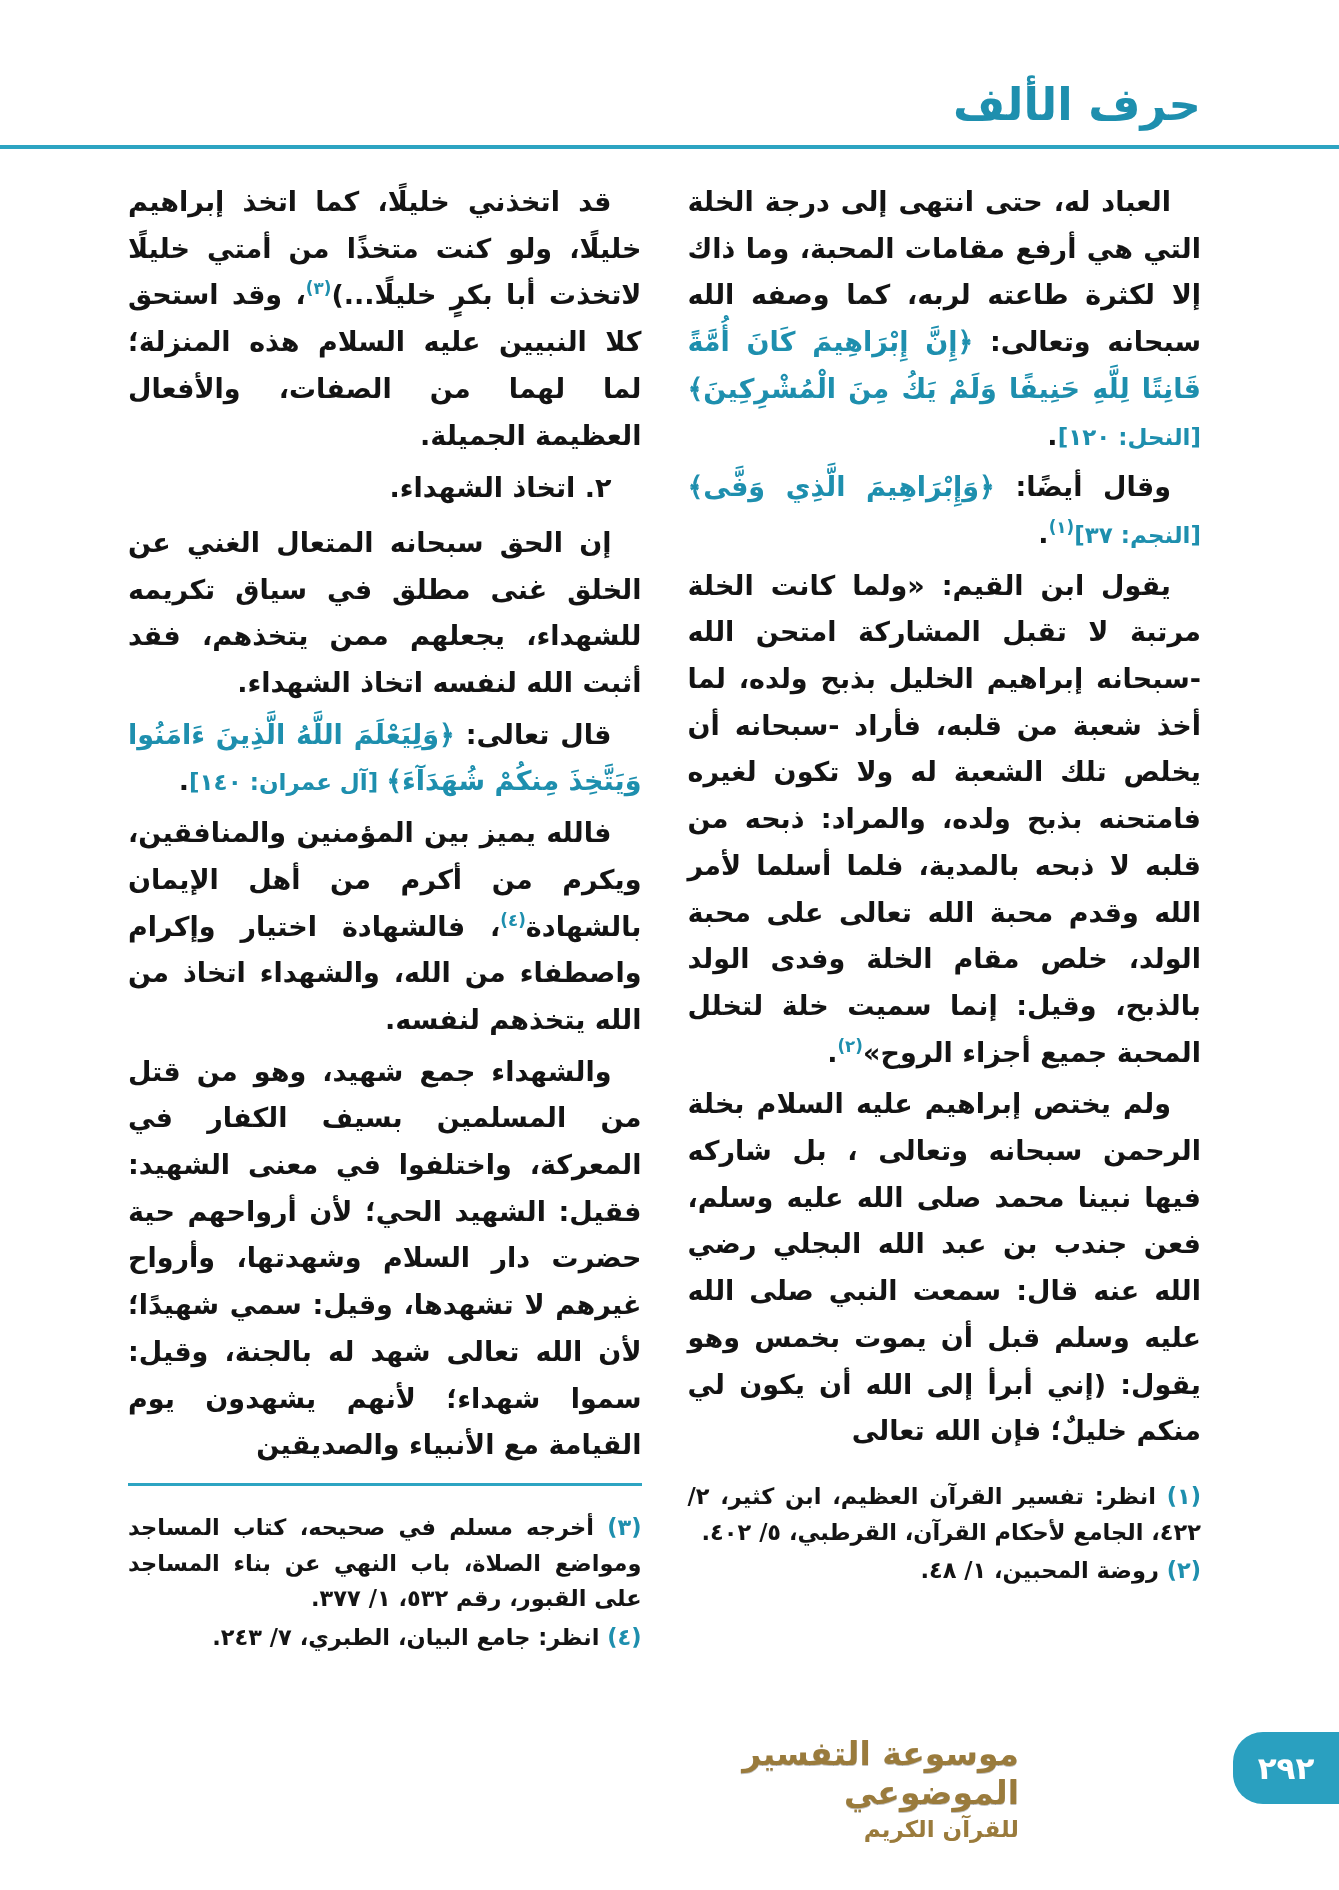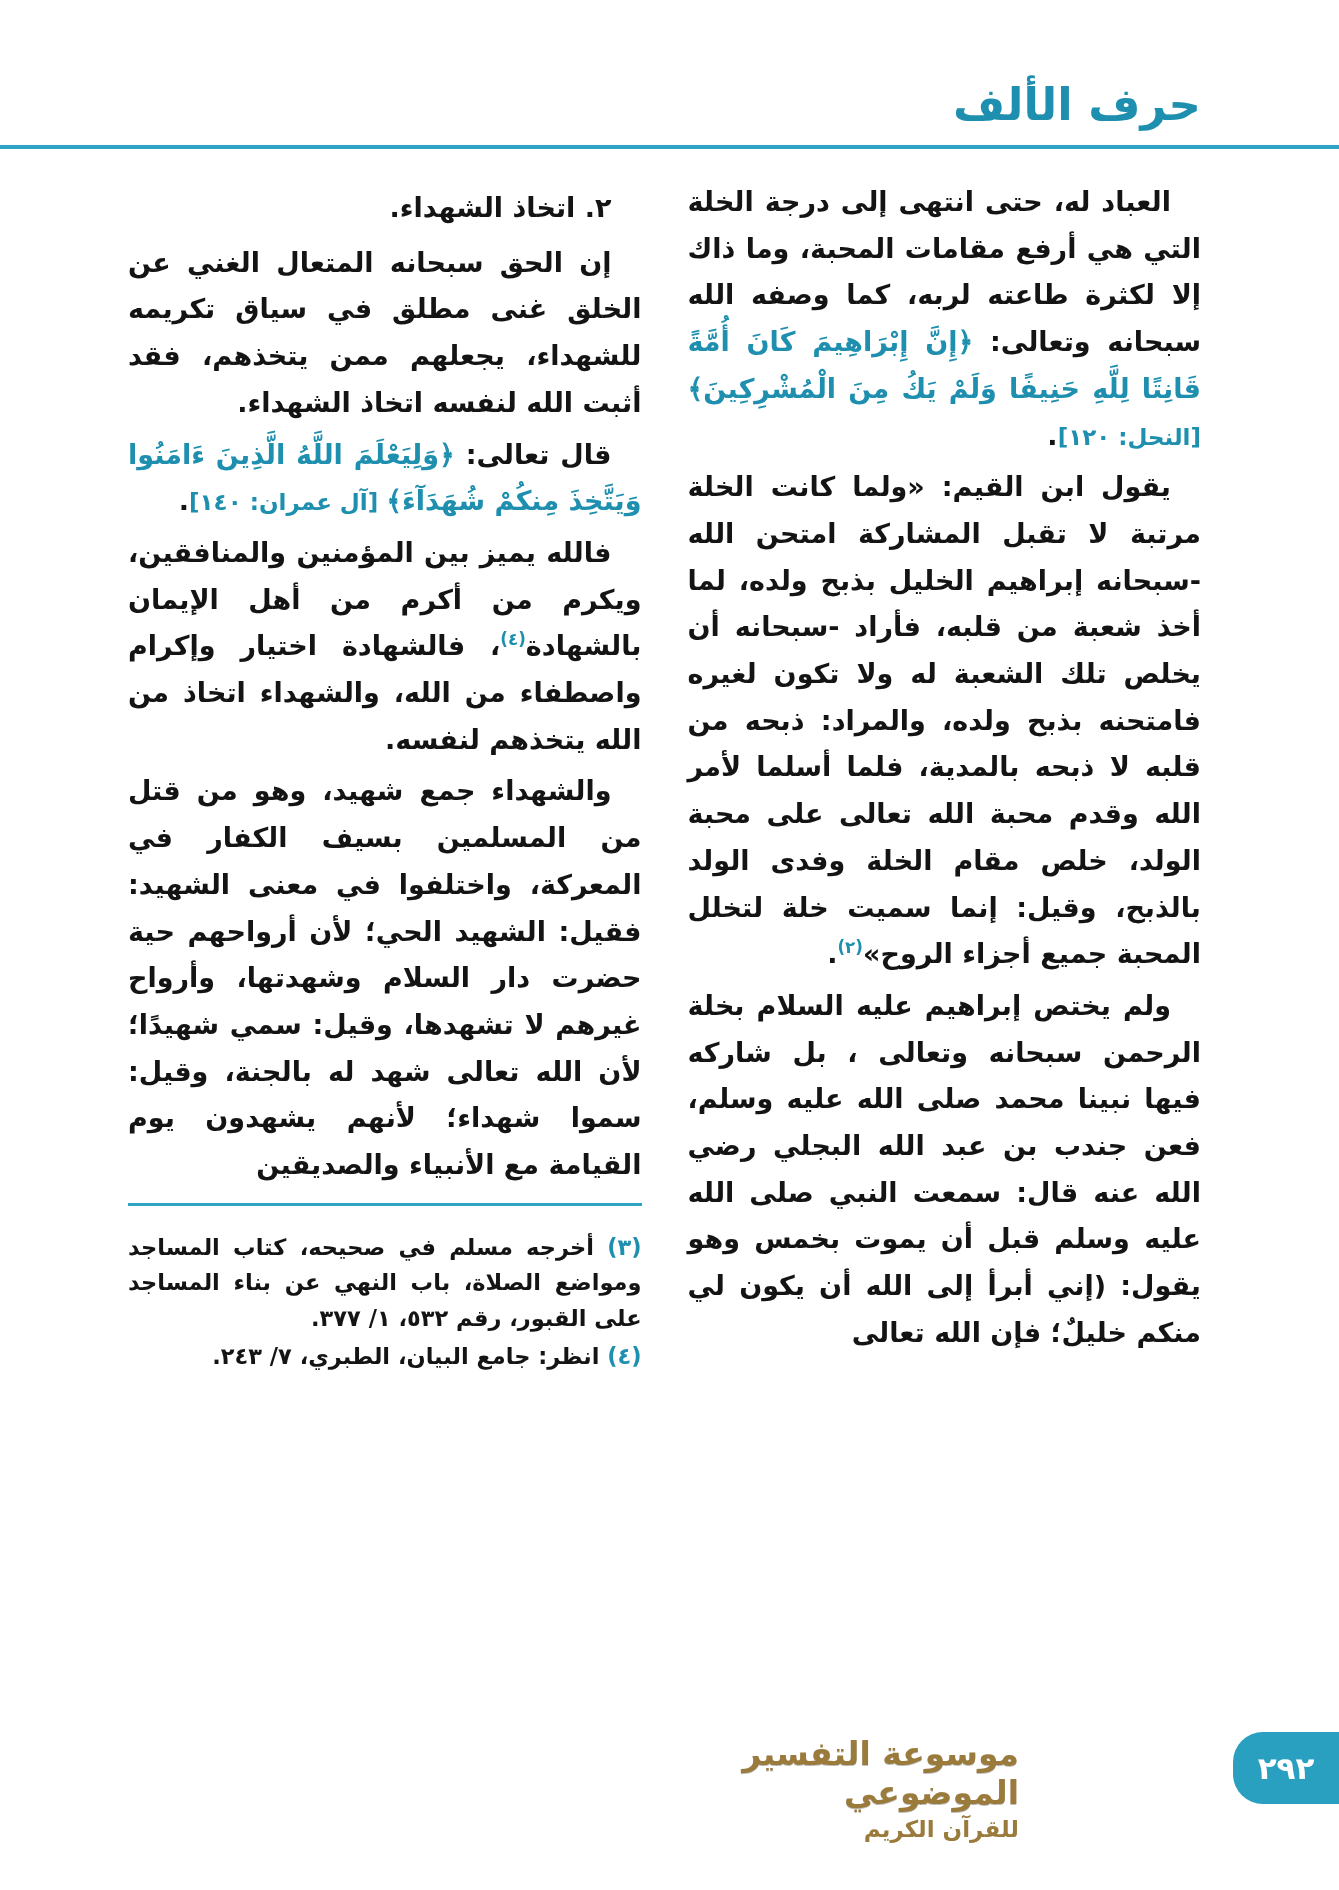--- a/index.html
+++ b/index.html
@@ -128,27 +128,33 @@
   <div class="header">
     <h1>حرف الألف</h1>
   </div>
   <div class="header-rule"></div>
 
   <div class="main">
 
     <div class="col">
       <div>
           <p class="para"><span class="seg-n">العباد له، حتى انتهى إلى درجة الخلة التي هي أرفع مقامات المحبة، وما ذاك إلا لكثرة طاعته لربه، كما وصفه الله سبحانه وتعالى: </span><span class="seg-q">﴿إِنَّ إِبْرَاهِيمَ كَانَ أُمَّةً قَانِتًا لِلَّهِ حَنِيفًا وَلَمْ يَكُ مِنَ الْمُشْرِكِينَ﴾</span><span class="seg-r"> [النحل: ١٢٠]</span><span class="seg-n">.</span></p>
+          <p class="para"><span class="seg-n">وقال أيضًا: </span><span class="seg-q">﴿وَإِبْرَاهِيمَ الَّذِي وَفَّى﴾</span><span class="seg-r"> [النجم: ٣٧]</span><span class="seg-f">(١)</span><span class="seg-n">.</span></p>
           <p class="para"><span class="seg-n">يقول ابن القيم: «ولما كانت الخلة مرتبة لا تقبل المشاركة امتحن الله -سبحانه إبراهيم الخليل بذبح ولده، لما أخذ شعبة من قلبه، فأراد -سبحانه أن يخلص تلك الشعبة له ولا تكون لغيره فامتحنه بذبح ولده، والمراد: ذبحه من قلبه لا ذبحه بالمدية، فلما أسلما لأمر الله وقدم محبة الله تعالى على محبة الولد، خلص مقام الخلة وفدى الولد بالذبح، وقيل: إنما سميت خلة لتخلل المحبة جميع أجزاء الروح»</span><span class="seg-f">(٢)</span><span class="seg-n">.</span></p>
           <p class="para"><span class="seg-n">ولم يختص إبراهيم عليه السلام بخلة الرحمن سبحانه وتعالى ، بل شاركه فيها نبينا محمد صلى الله عليه وسلم، فعن جندب بن عبد الله البجلي رضي الله عنه قال: سمعت النبي صلى الله عليه وسلم قبل أن يموت بخمس وهو يقول: (إني أبرأ إلى الله أن يكون لي منكم خليلٌ؛ فإن الله تعالى</span></p>
+        </div>
+      <div class="footnotes">
+          <p class="footnote"><span class="fn-num">(١) </span><span class="fn-text">انظر: تفسير القرآن العظيم، ابن كثير، ٢/ ٤٢٢، الجامع لأحكام القرآن، القرطبي، ٥/ ٤٠٢.</span></p>
+          <p class="footnote"><span class="fn-num">(٢) </span><span class="fn-text">روضة المحبين، ١/ ٤٨.</span></p>
         </div>
     </div>
 
     <div class="col">
       <div>
+          <p class="para"><span class="seg-n">قد اتخذني خليلًا، كما اتخذ إبراهيم خليلًا، ولو كنت متخذًا من أمتي خليلًا لاتخذت أبا بكرٍ خليلًا...)</span><span class="seg-f">(٣)</span><span class="seg-n">، وقد استحق كلا النبيين عليه السلام هذه المنزلة؛ لما لهما من الصفات، والأفعال العظيمة الجميلة.</span></p>
           <p class="para heading"><span class="seg-n">٢. اتخاذ الشهداء.</span></p>
           <p class="para"><span class="seg-n">إن الحق سبحانه المتعال الغني عن الخلق غنى مطلق في سياق تكريمه للشهداء، يجعلهم ممن يتخذهم، فقد أثبت الله لنفسه اتخاذ الشهداء.</span></p>
           <p class="para"><span class="seg-n">قال تعالى: </span><span class="seg-q">﴿وَلِيَعْلَمَ اللَّهُ الَّذِينَ ءَامَنُوا وَيَتَّخِذَ مِنكُمْ شُهَدَآءَ﴾</span><span class="seg-r"> [آل عمران: ١٤٠]</span><span class="seg-n">.</span></p>
           <p class="para"><span class="seg-n">فالله يميز بين المؤمنين والمنافقين، ويكرم من أكرم من أهل الإيمان بالشهادة</span><span class="seg-f">(٤)</span><span class="seg-n">، فالشهادة اختيار وإكرام واصطفاء من الله، والشهداء اتخاذ من الله يتخذهم لنفسه.</span></p>
           <p class="para"><span class="seg-n">والشهداء جمع شهيد، وهو من قتل من المسلمين بسيف الكفار في المعركة، واختلفوا في معنى الشهيد: فقيل: الشهيد الحي؛ لأن أرواحهم حية حضرت دار السلام وشهدتها، وأرواح غيرهم لا تشهدها، وقيل: سمي شهيدًا؛ لأن الله تعالى شهد له بالجنة، وقيل: سموا شهداء؛ لأنهم يشهدون يوم القيامة مع الأنبياء والصديقين</span></p>
         </div>
       <div class="fn-sep"></div>
       <div class="footnotes">
           <p class="footnote"><span class="fn-num">(٣) </span><span class="fn-text">أخرجه مسلم في صحيحه، كتاب المساجد ومواضع الصلاة، باب النهي عن بناء المساجد على القبور، رقم ٥٣٢، ١/ ٣٧٧.</span></p>
           <p class="footnote"><span class="fn-num">(٤) </span><span class="fn-text">انظر: جامع البيان، الطبري، ٧/ ٢٤٣.</span></p>

